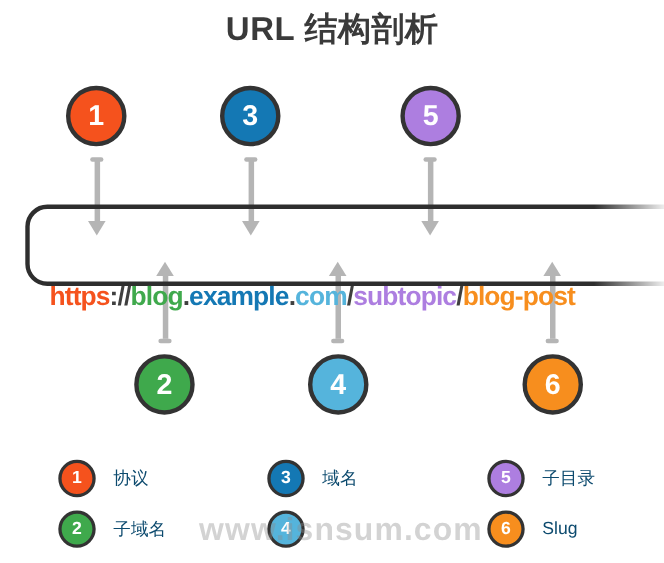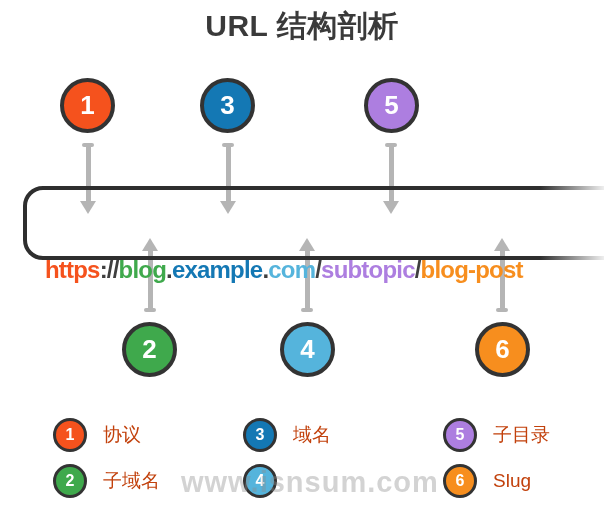--- a/index.html
+++ b/index.html
@@ -44,21 +44,21 @@
             font-size:24px;font-weight:bold;letter-spacing:-0.8px;
             white-space:nowrap;z-index:4;margin-top:45px;}
   .right-fade{position:absolute;right:0;top:180px;width:64px;height:88px;z-index:6;
               background:linear-gradient(to right,rgba(255,255,255,0),rgba(255,255,255,0.92));}
 
   
   .legend-item{position:absolute;display:flex;align-items:center;z-index:5;}
   .legend-circle{width:34px;height:34px;border-radius:50%;border:3px solid #333;
                  box-sizing:border-box;display:flex;align-items:center;justify-content:center;
                  color:#fff;font-size:16px;font-weight:bold;flex:0 0 auto;}
-  .legend-label{margin-left:16px;font-size:19px;color:#c2410c;white-space:nowrap;}
+  .legend-label{margin-left:16px;font-size:16px;color:#0c4a6e;white-space:nowrap;}
   .l1{left:53px;top:418px;} .l3{left:243px;top:418px;} .l5{left:443px;top:418px;}
   .l2{left:53px;top:464px;} .l4{left:243px;top:464px;} .l6{left:443px;top:464px;}
 
   .watermark{position:absolute;left:181px;top:466px;z-index:10;
              font-size:29px;font-weight:bold;letter-spacing:1px;
              color:rgba(140,140,140,0.38);white-space:nowrap;pointer-events:none;text-align:right;}
 </style>
 </head>
 <body>
 

